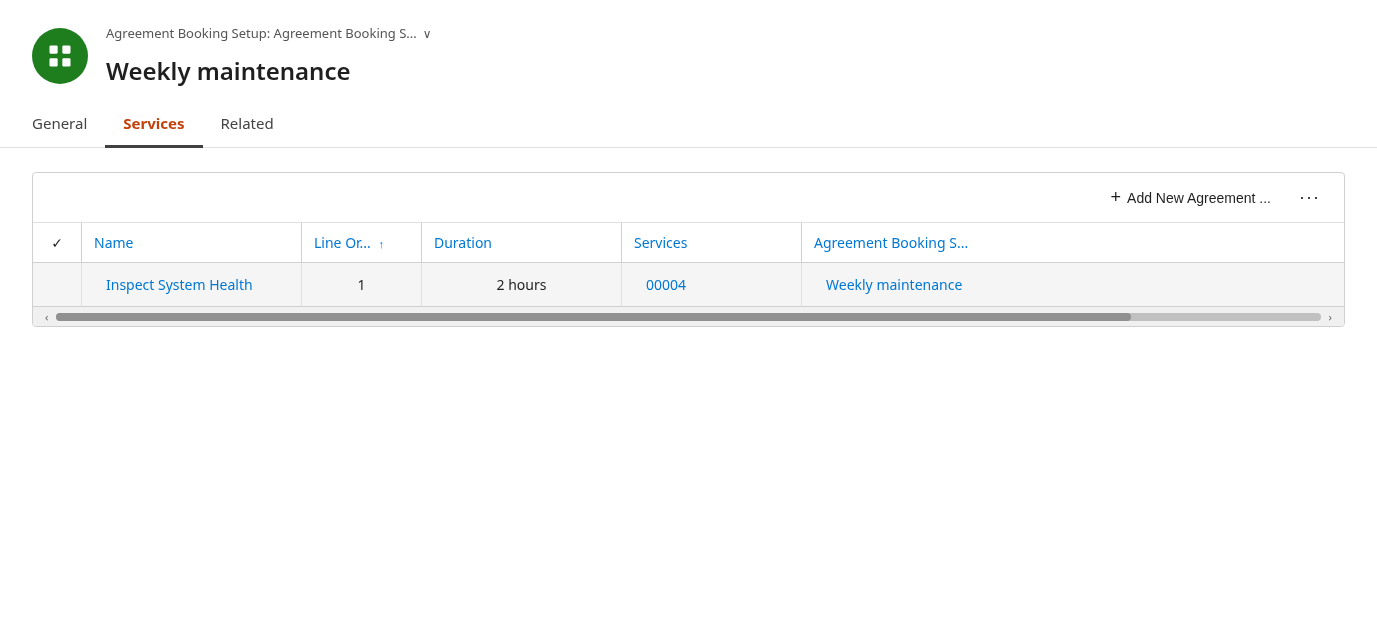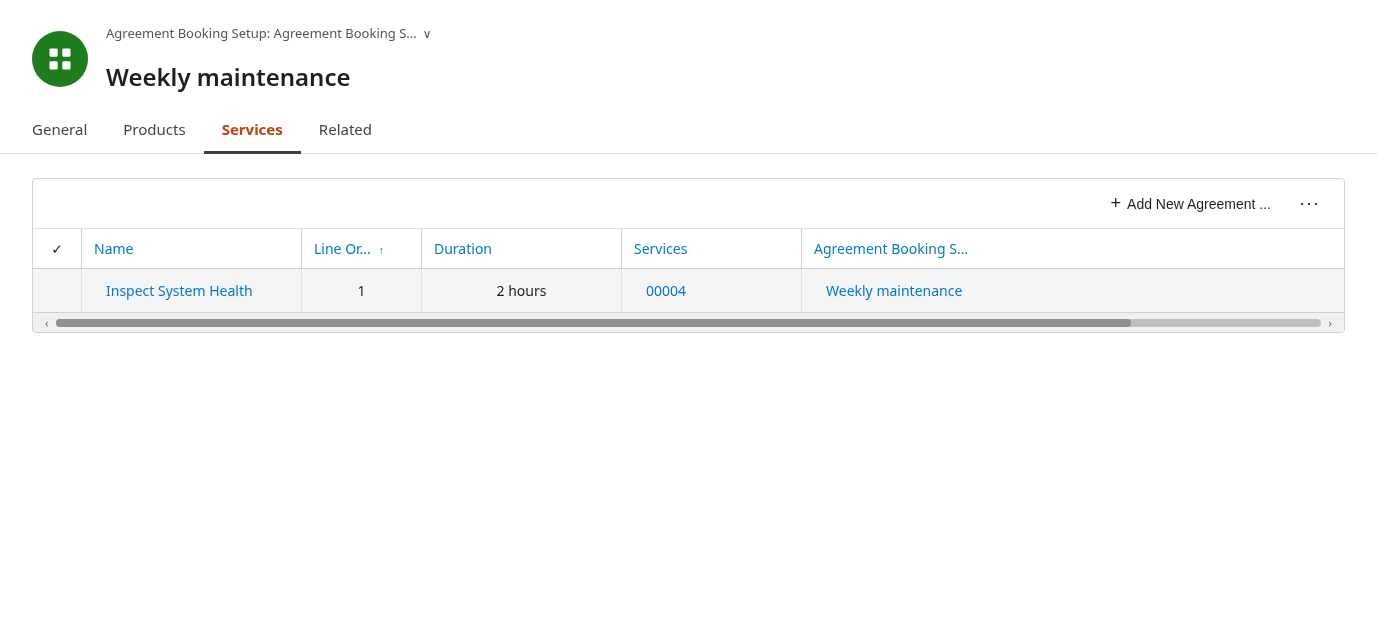--- a/index.html
+++ b/index.html
@@ -30,21 +30,21 @@
       flex-shrink: 0;
     }
     .header-icon svg {
       width: 28px;
       height: 28px;
       fill: #fff;
     }
     .header-text {
       display: flex;
       flex-direction: column;
-      gap: 18px;
+      gap: 12px;
     }
     .header-breadcrumb {
       display: flex;
       align-items: center;
       gap: 6px;
       font-size: 13px;
       color: #555;
     }
     .header-breadcrumb .chevron {
       font-size: 12px;
@@ -255,21 +255,20 @@
     <div class="header-breadcrumb">
       <span>Agreement Booking Setup: Agreement Booking S...</span>
       <span class="chevron">∨</span>
     </div>
     <div class="header-title">Weekly maintenance</div>
   </div>
 </div>
 
 <nav class="tabs">
   <div class="tab">General</div>
-  <div class="tab">Products</div>
   <div class="tab active">Services</div>
   <div class="tab">Related</div>
 </nav>
 
 <div class="main-content">
   <div class="table-container">
 
     <div class="table-toolbar">
       <button class="add-new-btn">
         <span class="plus-icon">+</span>

